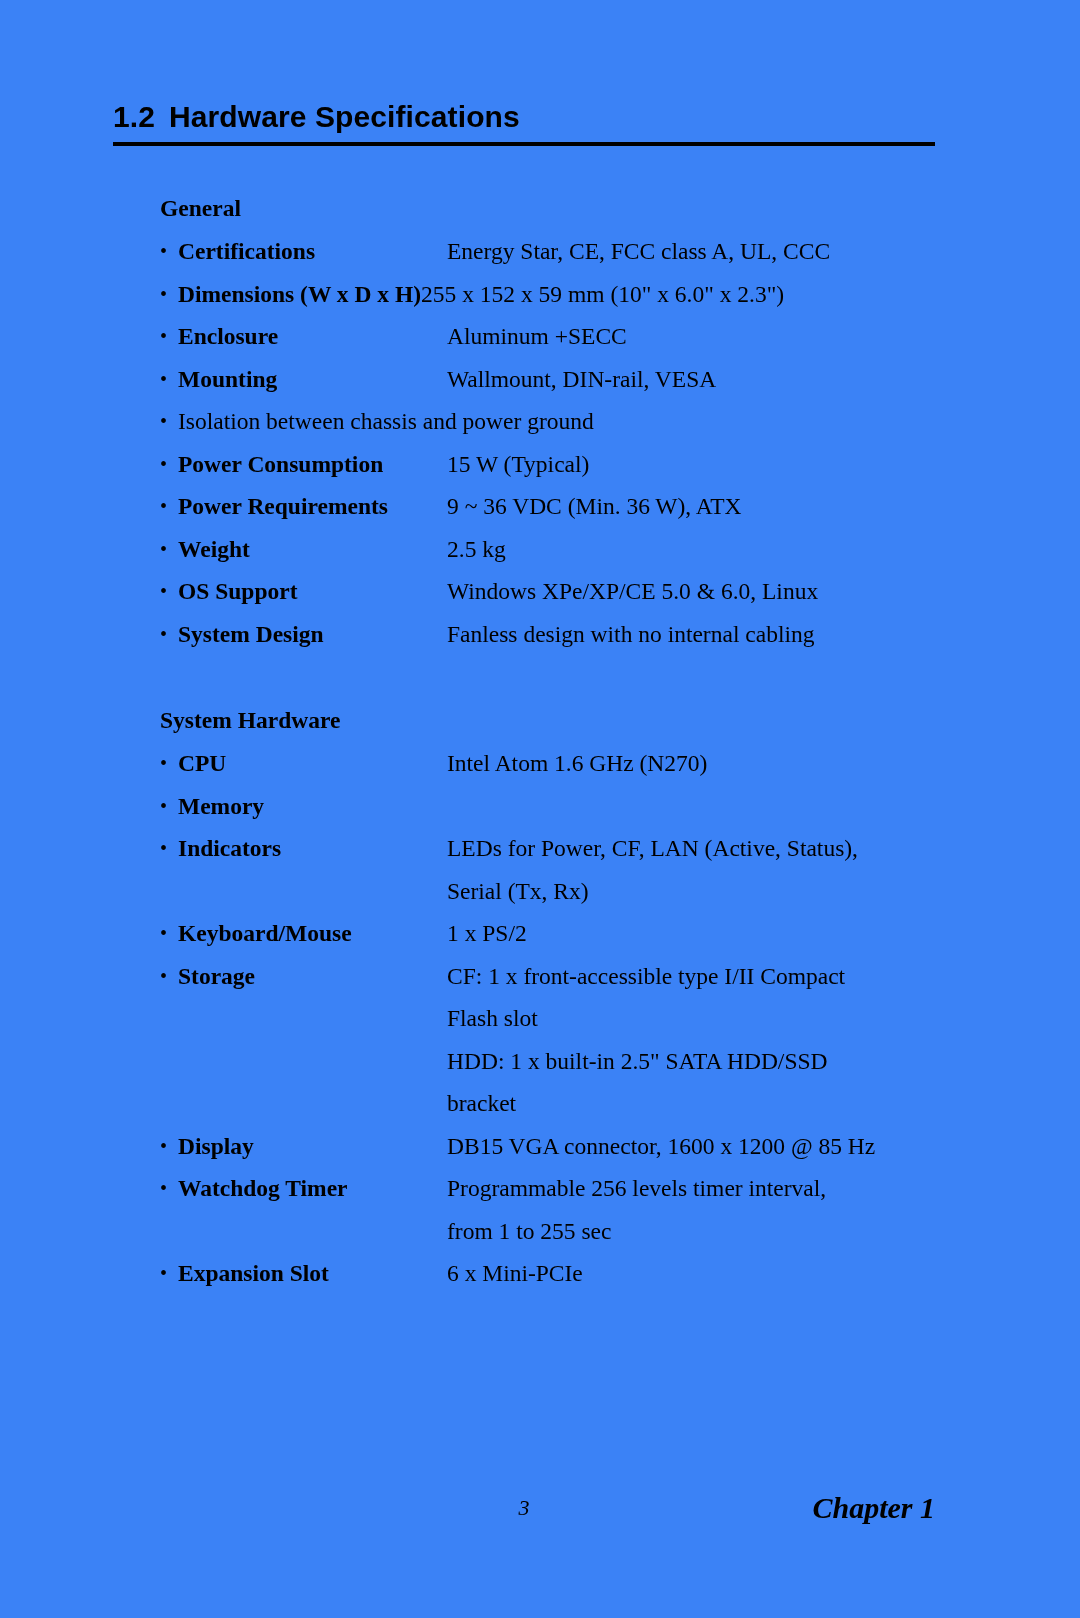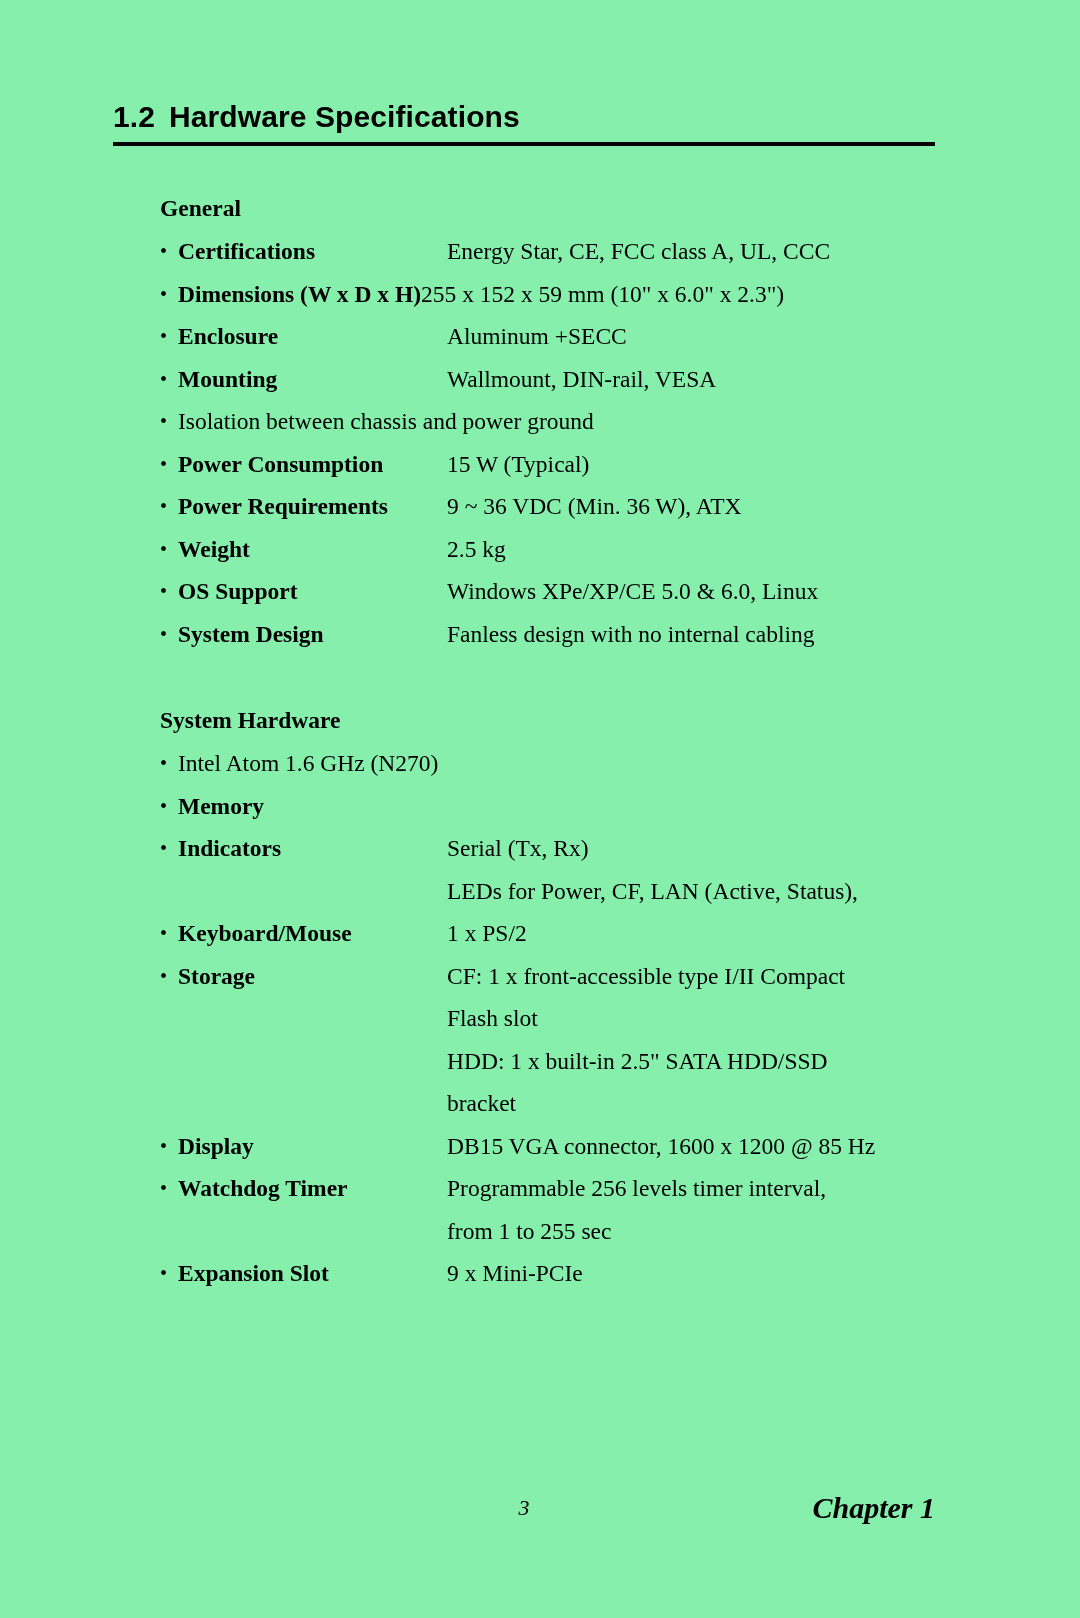--- a/index.html
+++ b/index.html
@@ -4,21 +4,21 @@
 <style>
   html, body {
     margin: 0;
     padding: 0;
     background: #ffffff;
   }
   .page {
     position: relative;
     width: 1080px;
     height: 1618px;
-    background: #86efac;
+    background: #3b82f6;
     overflow: hidden;
     font-family: "Liberation Serif", "DejaVu Serif", serif;
     color: #000000;
   }
 
   
   .heading-block {
     position: absolute;
     left: 113px;
     top: 100px;
@@ -206,34 +206,35 @@
         <div class="bullet-cell">•</div>
         <div class="label-cell">System Design</div>
         <div class="value-cell">
           <span class="value-line">Fanless design with no internal cabling</span>
         </div>
       </div>
       <div class="section-gap"></div>
       <div class="section-title">System Hardware</div>
       <div class="spec-row">
         <div class="bullet-cell">•</div>
+        <div class="label-cell">CPU</div>
         <div class="value-cell">
           <span class="value-line">Intel Atom 1.6 GHz (N270)</span>
         </div>
       </div>
       <div class="spec-row">
         <div class="bullet-cell">•</div>
         <div class="label-cell">Memory</div>
       </div>
       <div class="spec-row">
         <div class="bullet-cell">•</div>
         <div class="label-cell">Indicators</div>
         <div class="value-cell">
+          <span class="value-line">LEDs for Power, CF, LAN (Active, Status),</span>
           <span class="value-line">Serial (Tx, Rx)</span>
-          <span class="value-line">LEDs for Power, CF, LAN (Active, Status),</span>
         </div>
       </div>
       <div class="spec-row">
         <div class="bullet-cell">•</div>
         <div class="label-cell">Keyboard/Mouse</div>
         <div class="value-cell">
           <span class="value-line">1 x PS/2</span>
         </div>
       </div>
       <div class="spec-row">
@@ -258,21 +259,21 @@
         <div class="label-cell">Watchdog Timer</div>
         <div class="value-cell">
           <span class="value-line">Programmable 256 levels timer interval,</span>
           <span class="value-line">from 1 to 255 sec</span>
         </div>
       </div>
       <div class="spec-row">
         <div class="bullet-cell">•</div>
         <div class="label-cell">Expansion Slot</div>
         <div class="value-cell">
-          <span class="value-line">9 x Mini-PCIe</span>
+          <span class="value-line">6 x Mini-PCIe</span>
         </div>
       </div>
     </div>
 
   <div class="footer">
     <div class="footer-page">3</div>
     <div class="footer-chapter">Chapter 1</div>
   </div>
 
 </div>

